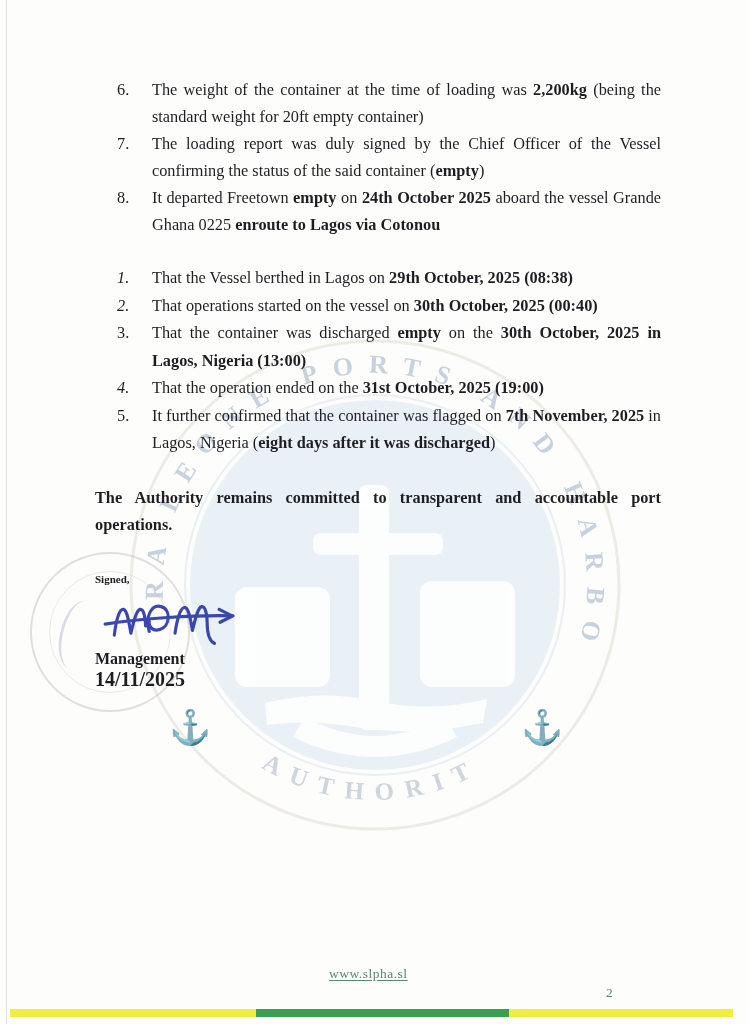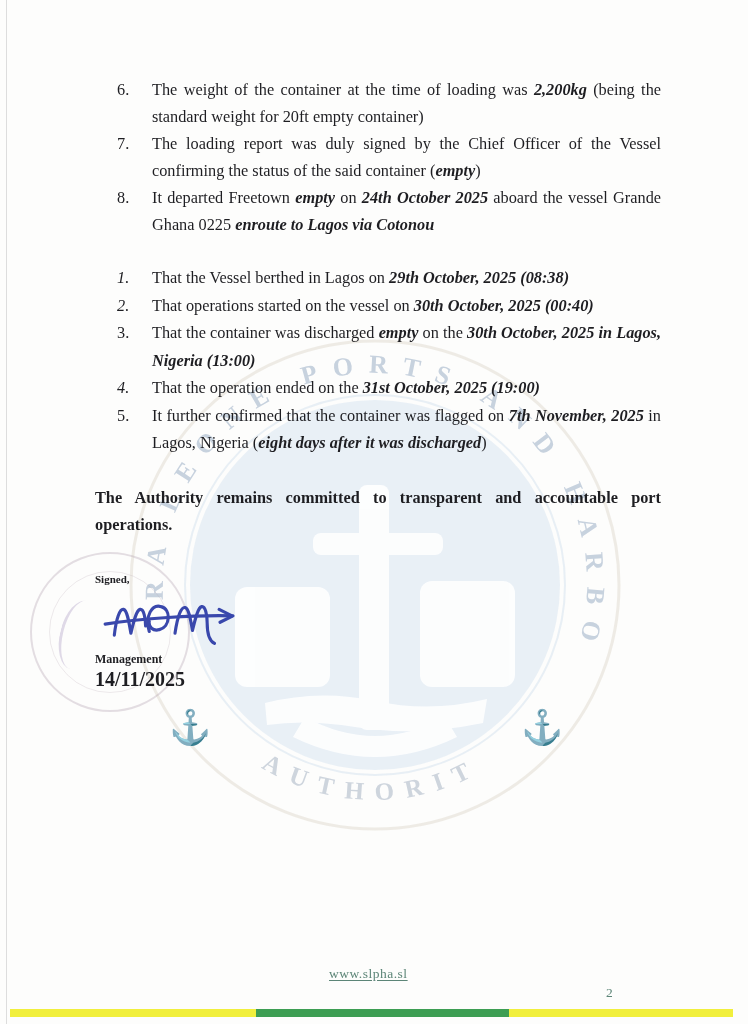--- a/index.html
+++ b/index.html
@@ -23,27 +23,27 @@
   .content{position:absolute;left:95px;top:76px;width:566px;}
   .blk{text-align:justify;font-size:16.3px;line-height:27px;}
   .list{padding-left:22px;}
   .li{display:flex;}
   .li .marker{flex:0 0 35px;}
   .li .li-text{flex:1;text-align:justify;}
   .list-b .li{line-height:27.5px;}
   .run-r{font-style:normal;font-weight:normal;}
   .run-b{font-weight:bold;}
   .run-i{font-style:italic;}
-  .run-bi{font-weight:bold;font-style:italic;}
+  .run-bi{font-weight:bold;}
   .para-grimaldi{margin-top:27px;}
   .list-b{margin-top:26px;}
   .closing{margin-top:27px;font-weight:bold;}
   .signed-label{margin-top:31px;font-weight:bold;font-size:11px;line-height:20px;}
   .sig{display:block;margin:2px 0 0 6px;}
-  .signer{font-weight:bold;font-size:12px;line-height:20px;margin-top:1px;}
+  .signer{font-weight:bold;font-size:16px;line-height:20px;margin-top:1px;}
   .sign-date{font-weight:bold;font-size:20px;line-height:20px;}
   
   .footer-link{position:absolute;left:329px;top:966px;font-size:13.5px;letter-spacing:.5px;
     color:var(--link-green);text-decoration:underline;text-underline-offset:2px;}
   .page-number{position:absolute;left:606px;top:985px;font-size:13.5px;color:var(--link-green);}
   .footer-bar{position:absolute;left:10px;top:1009px;width:723px;height:8px;
     background:linear-gradient(to right,
       var(--bar-yellow) 0 34%,
       var(--bar-green) 34% 69%,
       var(--bar-yellow) 69% 100%);}

